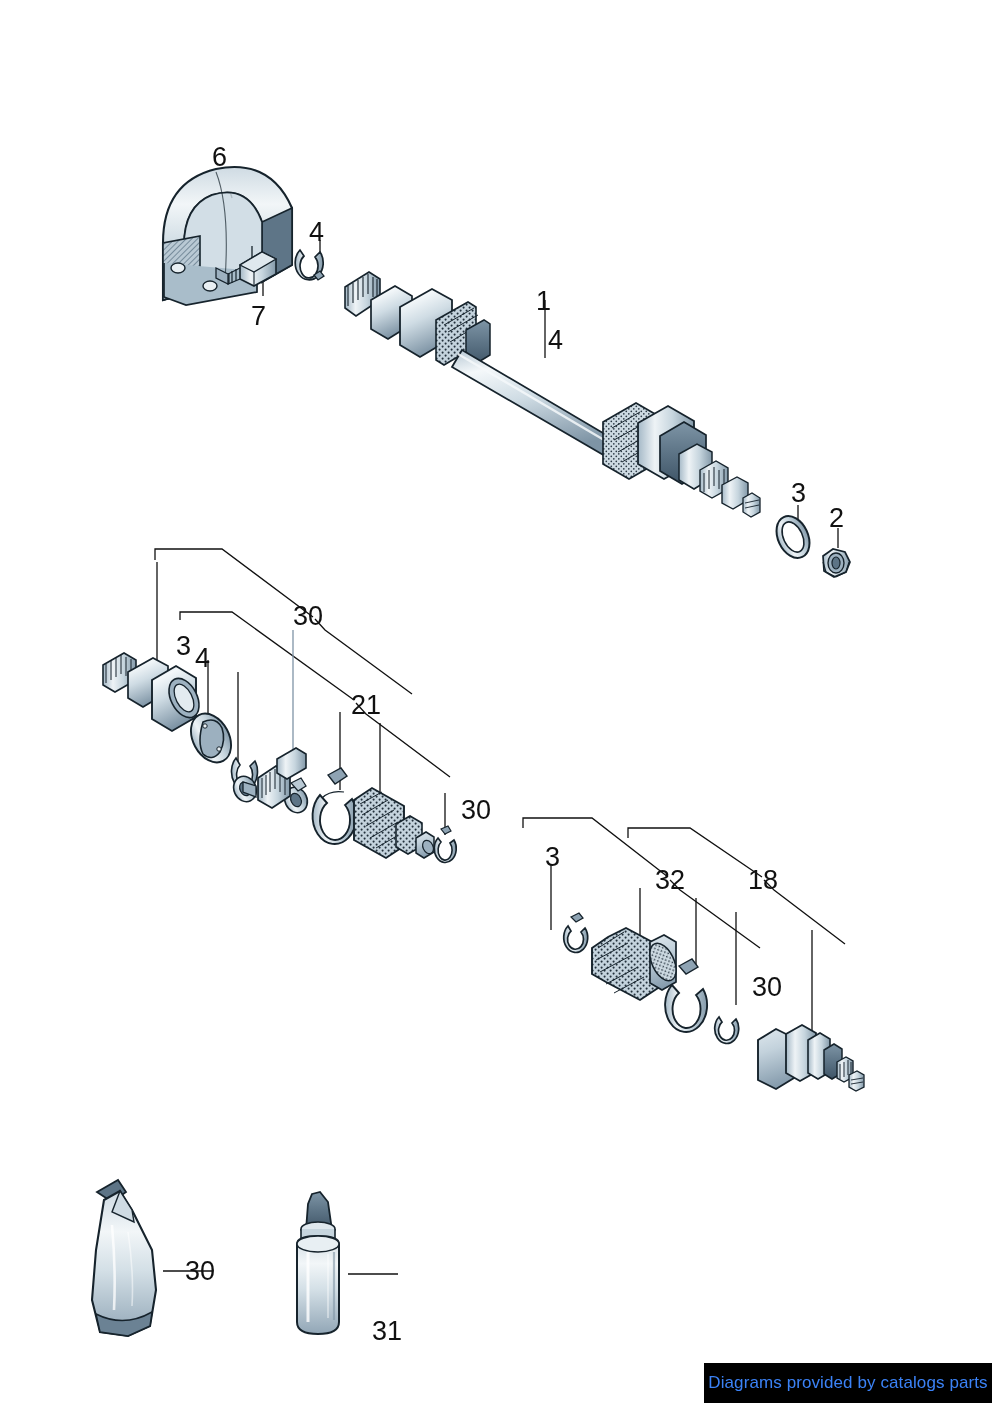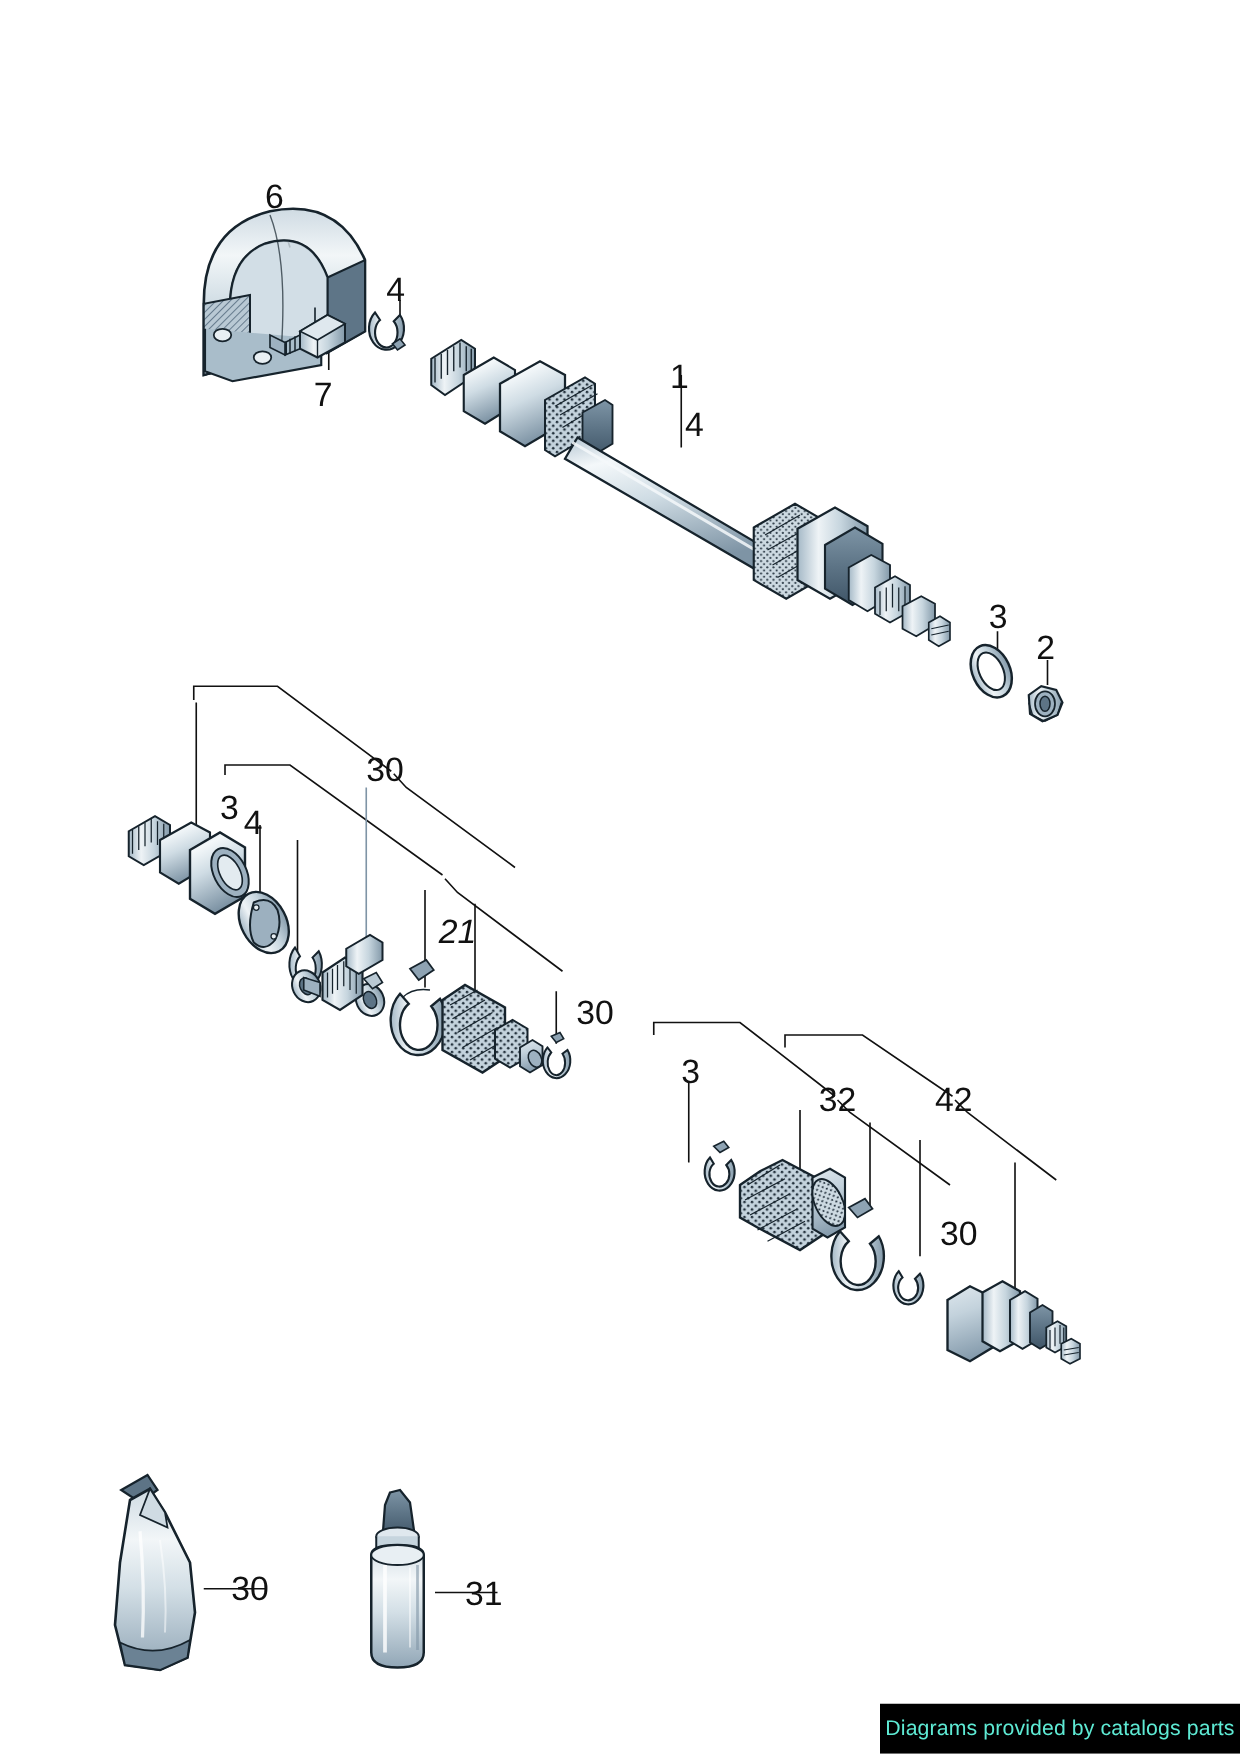--- a/index.html
+++ b/index.html
@@ -44,21 +44,21 @@
     right: 0;
     bottom: 0;
     width: 288px;
     height: 40px;
     background: #000000;
     display: flex;
     align-items: center;
     justify-content: center;
   }
   #watermark .wm-text {
-    color: #5eead4;
+    color: #3b82f6;
     font-family: "Liberation Sans", sans-serif;
     font-size: 17px;
     letter-spacing: 0.1px;
     white-space: nowrap;
   }
 </style>
 </head>
 <body>
 
 <div id="diagram-root">
@@ -322,26 +322,26 @@
   <div class="callout-label" style="left:212px; top:144px;">6</div>
   <div class="callout-label" style="left:309px; top:219px;">4</div>
   <div class="callout-label" style="left:251px; top:303px;">7</div>
   <div class="callout-label" style="left:536px; top:288px;">1</div>
   <div class="callout-label" style="left:548px; top:327px;">4</div>
   <div class="callout-label" style="left:791px; top:480px;">3</div>
   <div class="callout-label" style="left:829px; top:505px;">2</div>
   <div class="callout-label" style="left:293px; top:603px;">30</div>
   <div class="callout-label" style="left:176px; top:633px;">3</div>
   <div class="callout-label" style="left:195px; top:645px;">4</div>
-  <div class="callout-label" style="left:351px; top:732px;font-style:italic;">21</div>
+  <div class="callout-label" style="left:351px; top:692px;">21</div>
   <div class="callout-label" style="left:461px; top:797px;">30</div>
   <div class="callout-label" style="left:545px; top:844px;">3</div>
   <div class="callout-label" style="left:655px; top:867px;">32</div>
-  <div class="callout-label" style="left:748px; top:867px;">42</div>
+  <div class="callout-label" style="left:748px; top:867px;">18</div>
   <div class="callout-label" style="left:752px; top:974px;">30</div>
   <div class="callout-label" style="left:185px; top:1258px;">30</div>
-  <div class="callout-label" style="left:372px; top:1262px;text-align:right;">31</div>
+  <div class="callout-label" style="left:372px; top:1318px;text-align:right;">31</div>
 
   <div id="watermark">
     <span class="wm-text">Diagrams provided by catalogs parts</span>
   </div>
 
 </div>
 
 </body></html>

